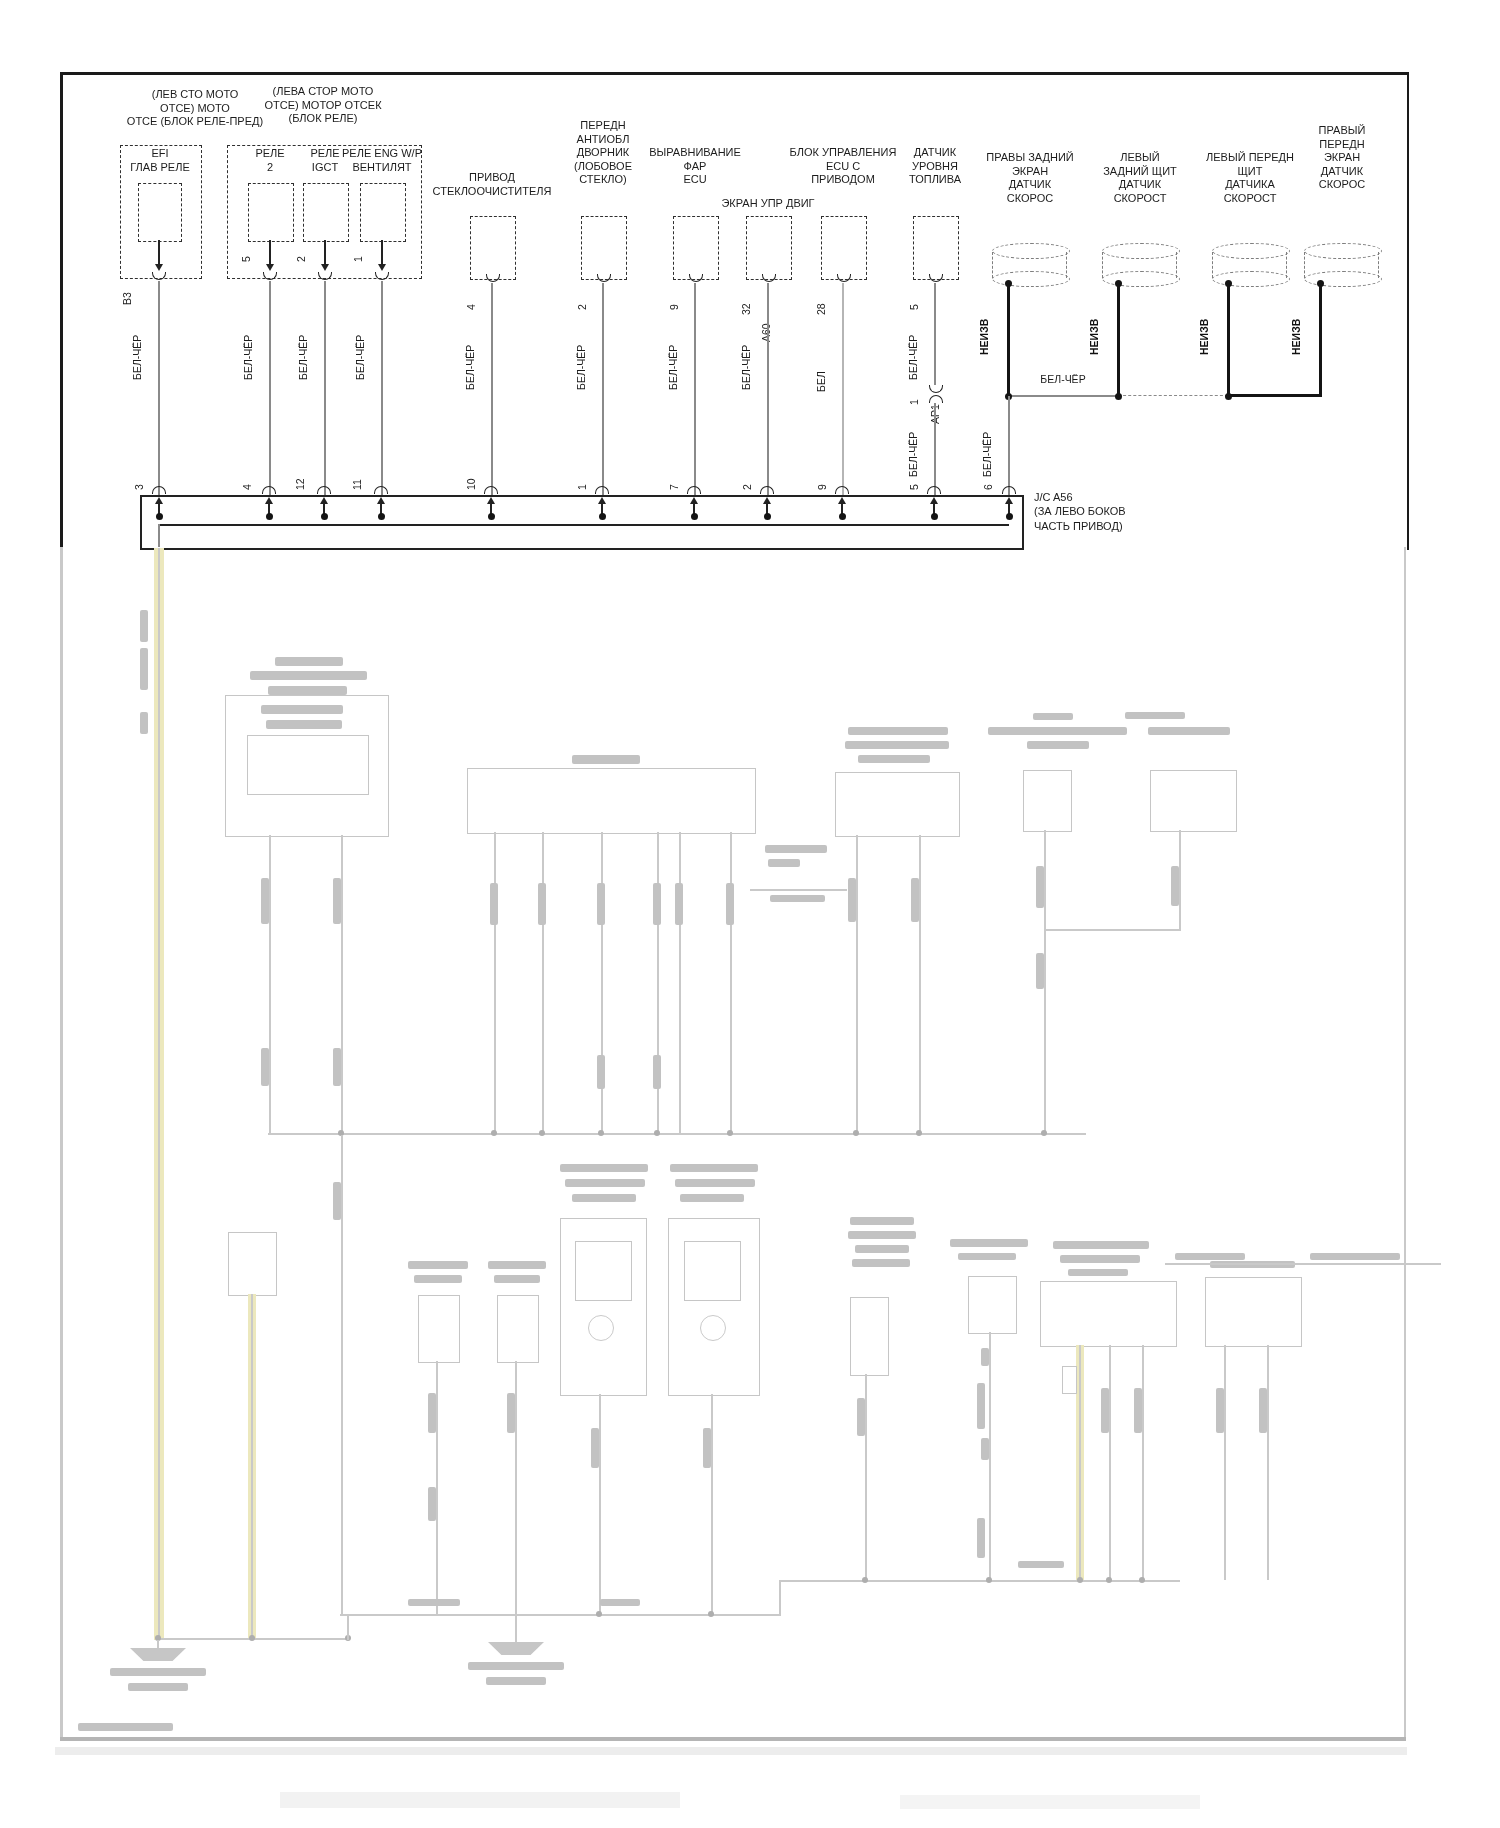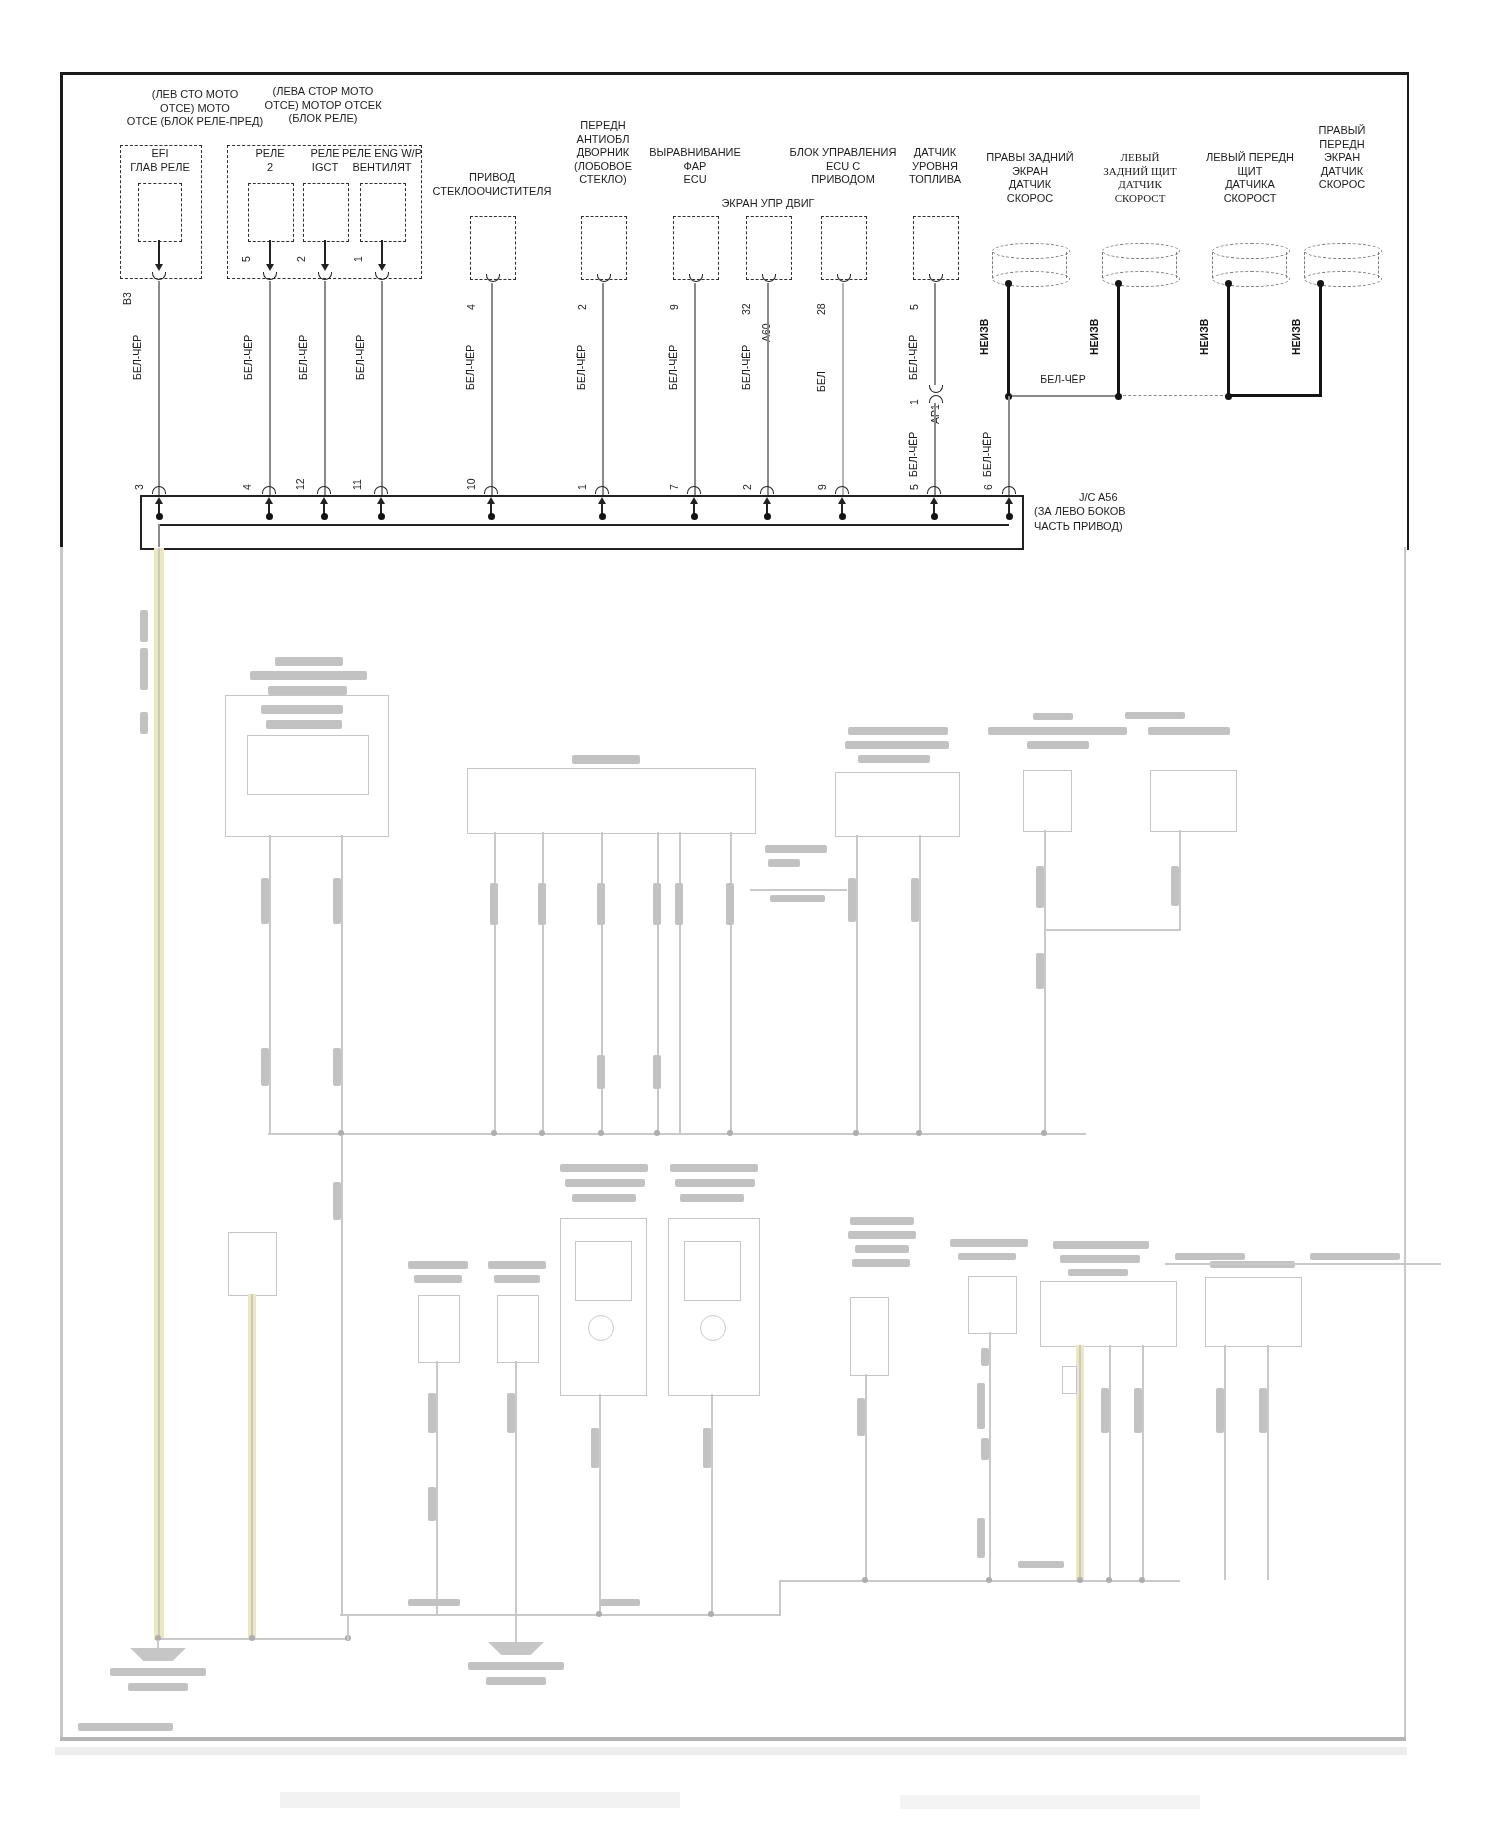--- a/index.html
+++ b/index.html
@@ -162,21 +162,21 @@
   <div class="vlab" style="left:920px;top:393px;">1</div>
   <div class="vlab" style="left:941px;top:412px;">AP1</div>
   <div class="vw" style="left:934.2px;top:403px;height:92px;"></div>
   <div class="vlab" style="left:919px;top:465px;">БЕЛ-ЧЁР</div>
   <div class="vlab" style="left:920px;top:478px;">5</div>
 
   <div class="lbl" style="left:970px;top:151px;width:120px;">ПРАВЫ ЗАДНИЙ
 ЭКРАН
 ДАТЧИК
 СКОРОС</div>
-  <div class="lbl" style="left:1080px;top:151px;width:120px;font-family:Liberation Serif, serif;">ЛЕВЫЙ
+  <div class="lbl" style="left:1080px;top:151px;width:120px;">ЛЕВЫЙ
 ЗАДНИЙ ЩИТ
 ДАТЧИК
 СКОРОСТ</div>
   <div class="lbl" style="left:1190px;top:151px;width:120px;">ЛЕВЫЙ ПЕРЕДН
 ЩИТ
 ДАТЧИКА
 СКОРОСТ</div>
   <div class="lbl" style="left:1282px;top:124px;width:120px;">ПРАВЫЙ
 ПЕРЕДН
 ЭКРАН
@@ -294,21 +294,21 @@
       <div class="vw"></div>
       <div class="dot"></div>
     </div>
   <div class="jcpin" style="left:1002px;top:486px;">
       <div class="arcd"></div>
       <div class="au"></div>
       <div class="vw"></div>
       <div class="dot"></div>
     </div>
   <div class="vw" style="left:158.2px;top:524px;height:23px;"></div>
-  <div class="lbl" style="left:1034px;top:490px;width:160px;text-align:left;line-height:14.5px;margin-left:45px;">J/C A56</div>
+  <div class="lbl" style="left:1034px;top:490px;width:160px;text-align:left;line-height:14.5px;">J/C A56</div>
   <div class="lbl" style="left:1034px;top:504px;width:160px;text-align:left;line-height:14.5px;">(ЗА ЛЕВО БОКОВ
 ЧАСТЬ ПРИВОД)</div>
 
   <div class="ghost">
 
     <div class="gl" style="left:60px;top:547px;width:3px;height:1193px;"></div>
     <div class="gl" style="left:1404px;top:547px;width:2px;height:1193px;"></div>
     <div class="gl" style="left:60px;top:1737px;width:1346px;height:4px;background:#b5b5b5;"></div>
     <div class="gl" style="left:55px;top:1747px;width:1352px;height:8px;background:#ededed;"></div>
     <div class="gbar" style="left:78px;top:1723px;width:95px;height:8px;"></div>

